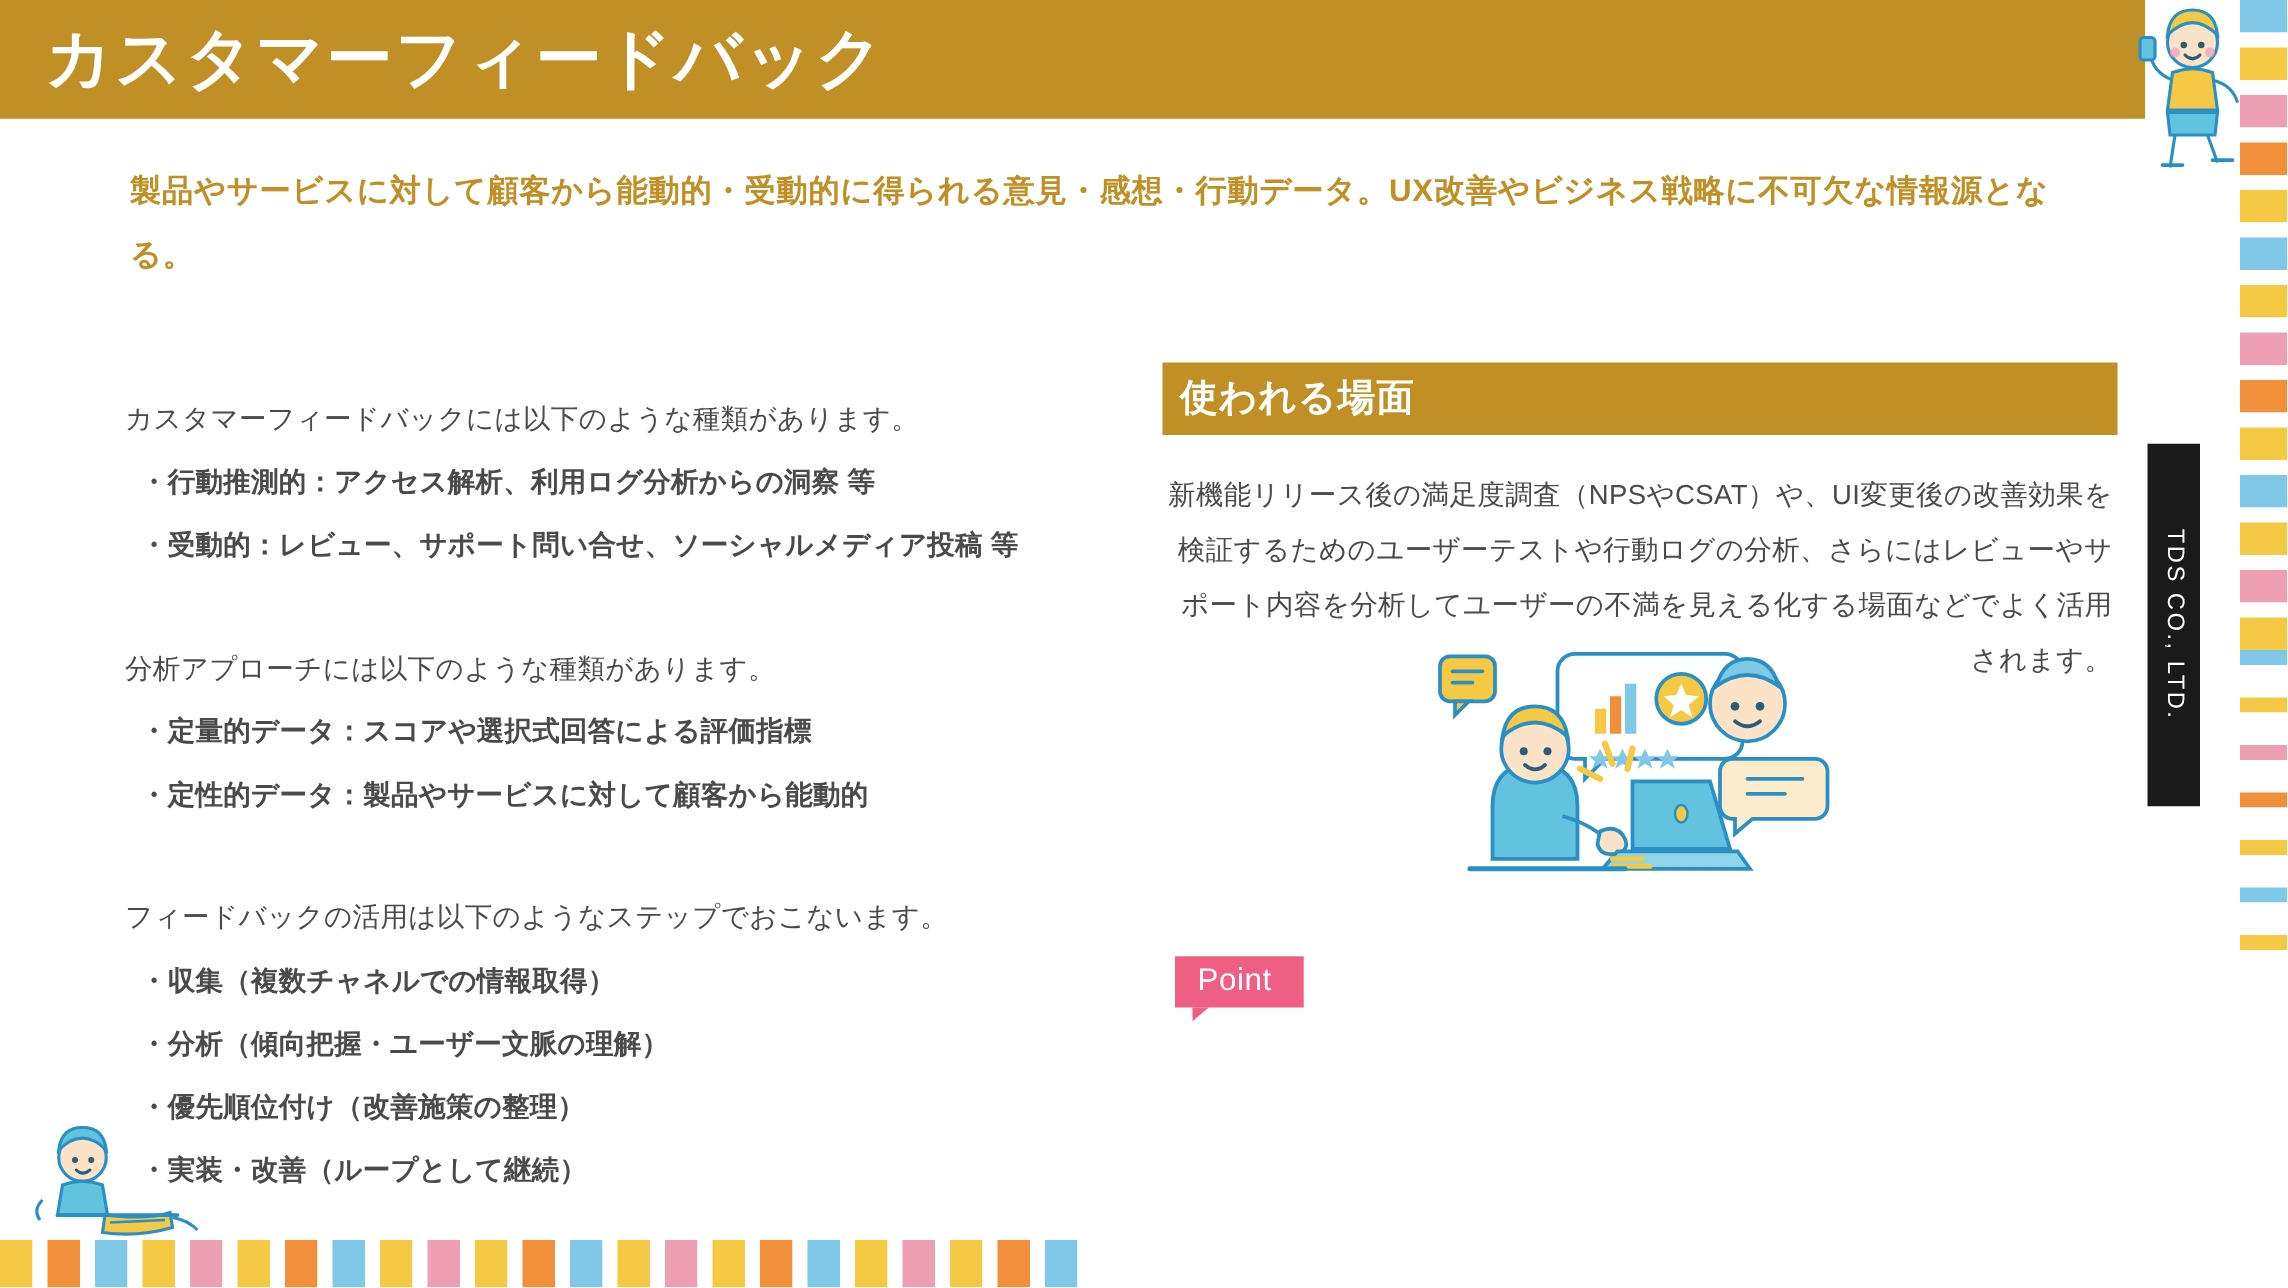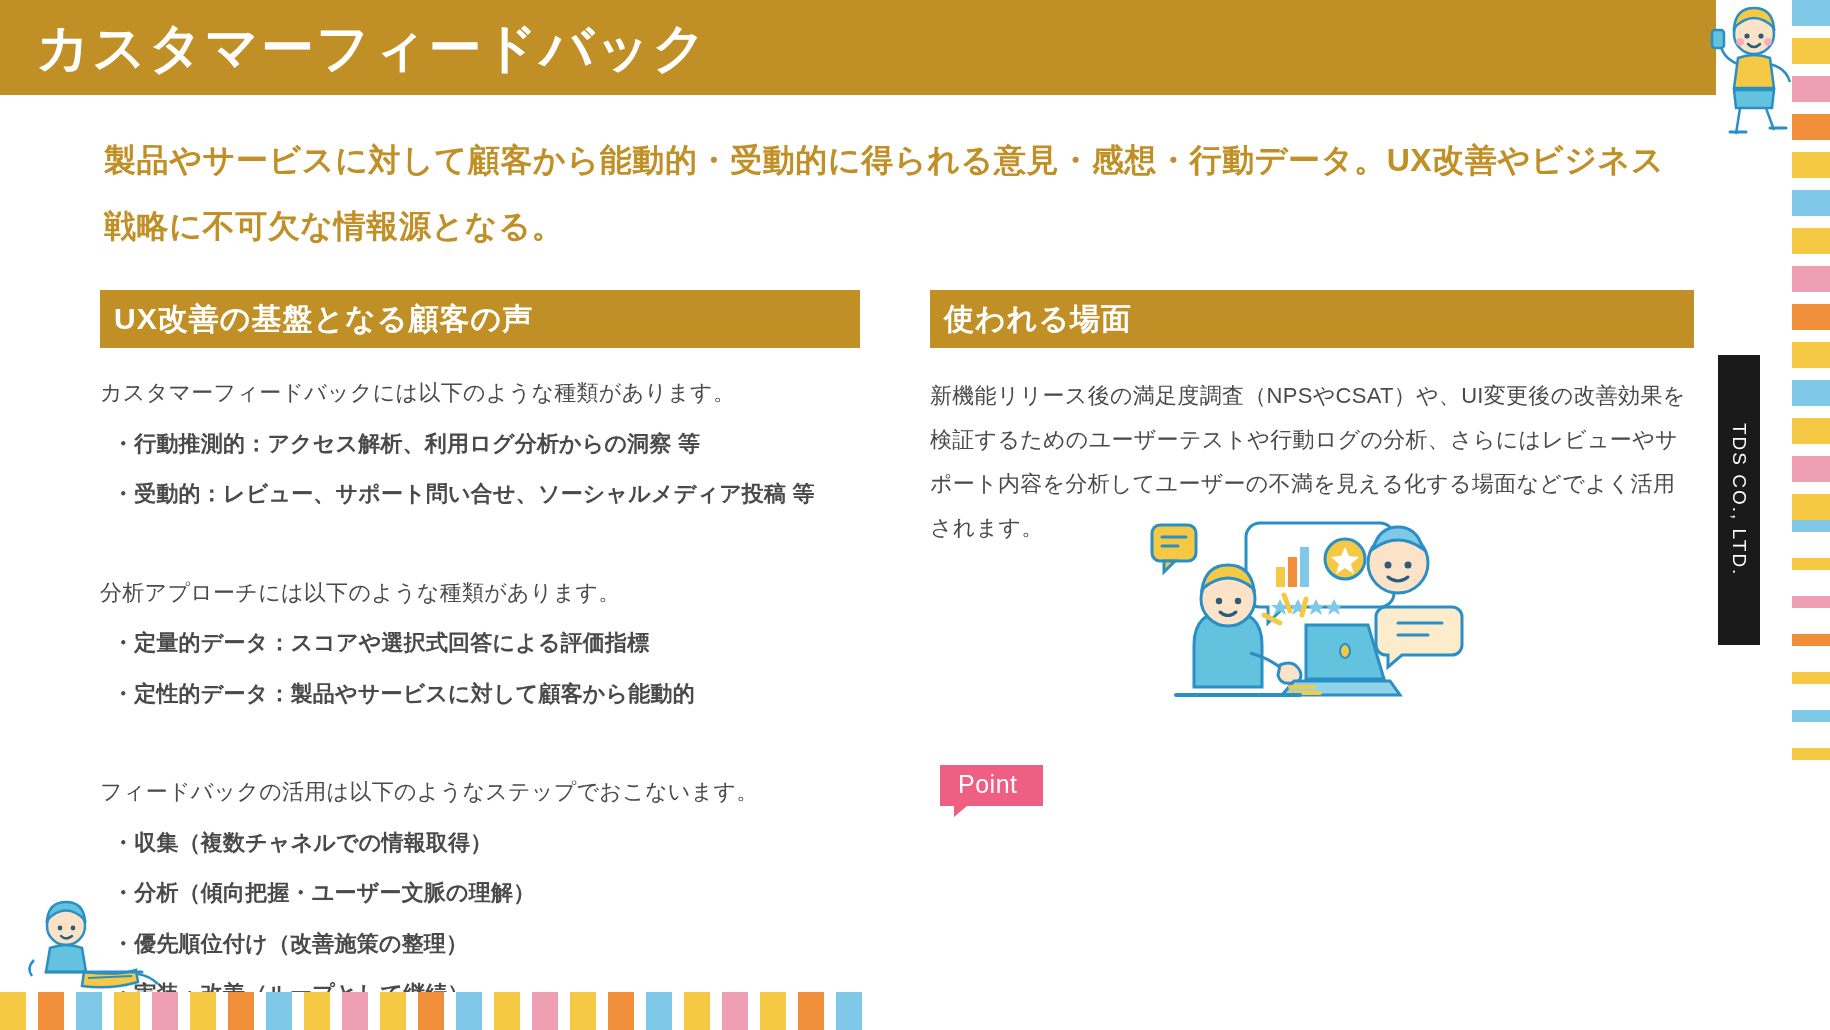--- a/index.html
+++ b/index.html
@@ -38,21 +38,21 @@
     line-height: 1;
   }
 
   
   .lead {
     position: absolute;
     left: 104px;
     top: 128px;
     width: 1570px;
     color: #c08f26;
-    font-size: 32px;
+    font-size: 25px;
     font-weight: bold;
     line-height: 2.05;
     letter-spacing: 0.6px;
   }
 
   
   .col {
     position: absolute;
     top: 290px;
   }
@@ -78,20 +78,21 @@
     font-size: 22px;
     line-height: 1.75;
     letter-spacing: 0.3px;
   }
   .para {
     margin-top: 26px;
   }
   .para-right {
     margin-top: 26px;
     line-height: 2.0;
+    text-align: right;
   }
   .bullet {
     font-weight: bold;
     margin-top: 12px;
     padding-left: 12px;
     letter-spacing: 0.2px;
   }
   .group-gap { height: 34px; }
 
   
@@ -206,21 +207,20 @@
 
 <div id="page">
 
   <div class="title-bar">
     <div class="title-text">カスタマーフィードバック</div>
   </div>
 
   <div class="lead">製品やサービスに対して顧客から能動的・受動的に得られる意見・感想・行動データ。UX改善やビジネス戦略に不可欠な情報源となる。</div>
 
   <div class="col col-left">
-    <div class="sec-head left-head">UX改善の基盤となる顧客の声</div>
 
     <div class="body-text">
       <div class="para">カスタマーフィードバックには以下のような種類があります。</div>
       <div class="bullet">・行動推測的：アクセス解析、利用ログ分析からの洞察 等</div>
       <div class="bullet">・受動的：レビュー、サポート問い合せ、ソーシャルメディア投稿 等</div>
 
       <div class="group-gap"></div>
 
       <div class="para">分析アプローチには以下のような種類があります。</div>
       <div class="bullet">・定量的データ：スコアや選択式回答による評価指標</div>

